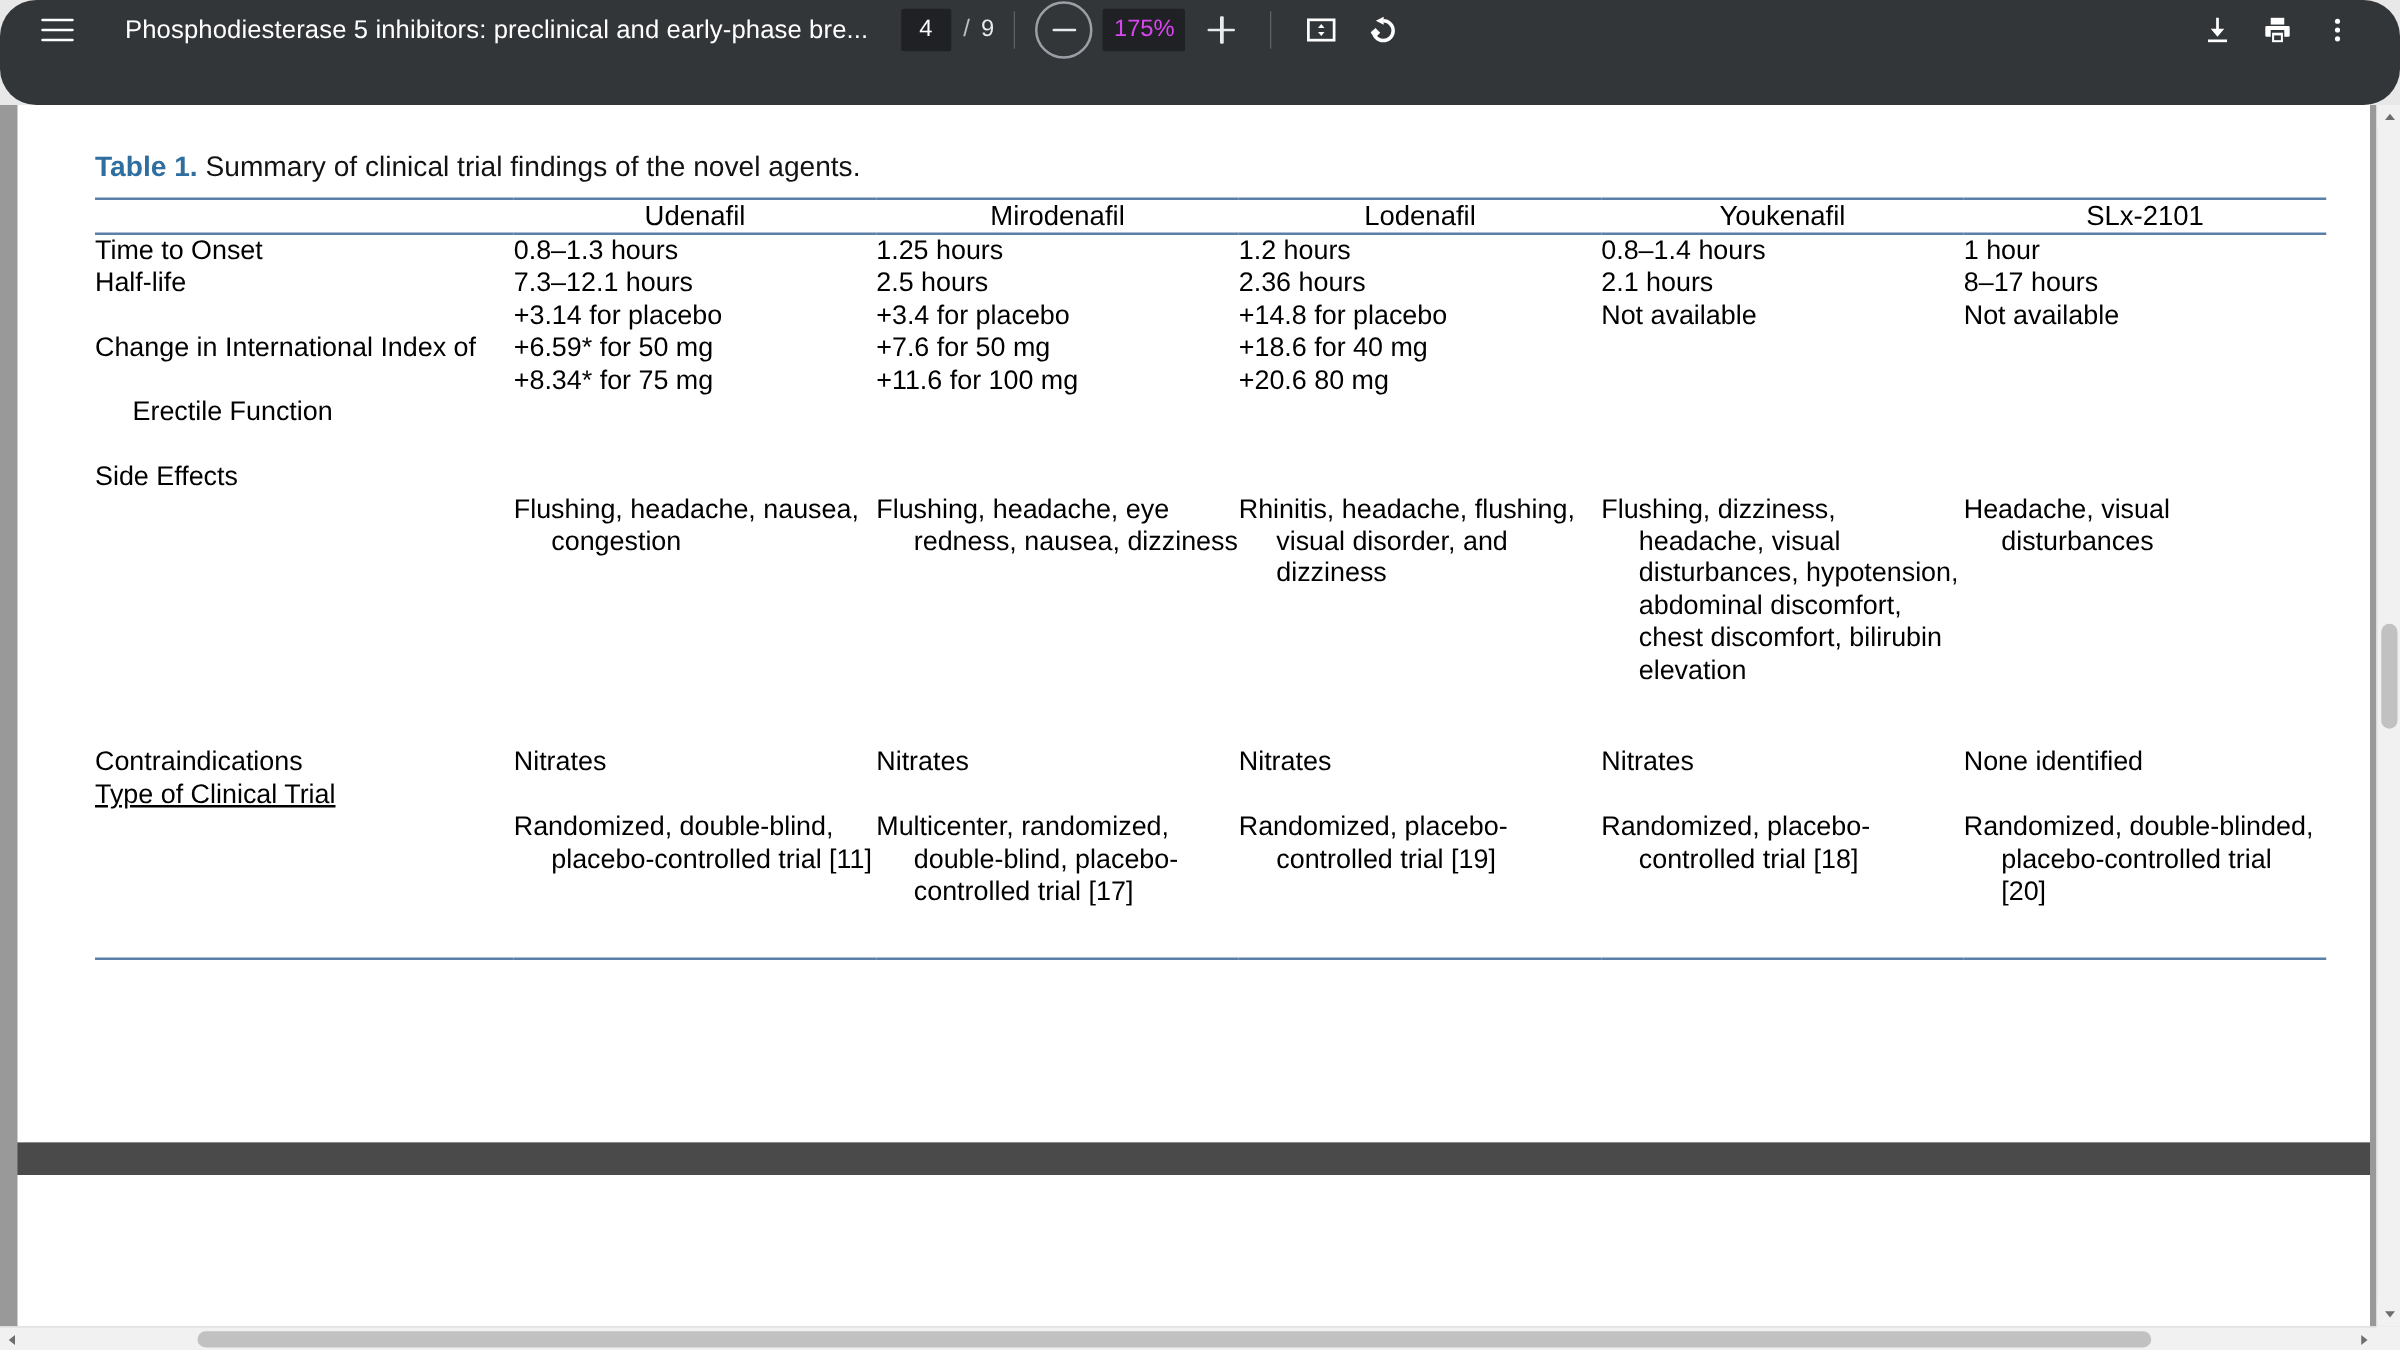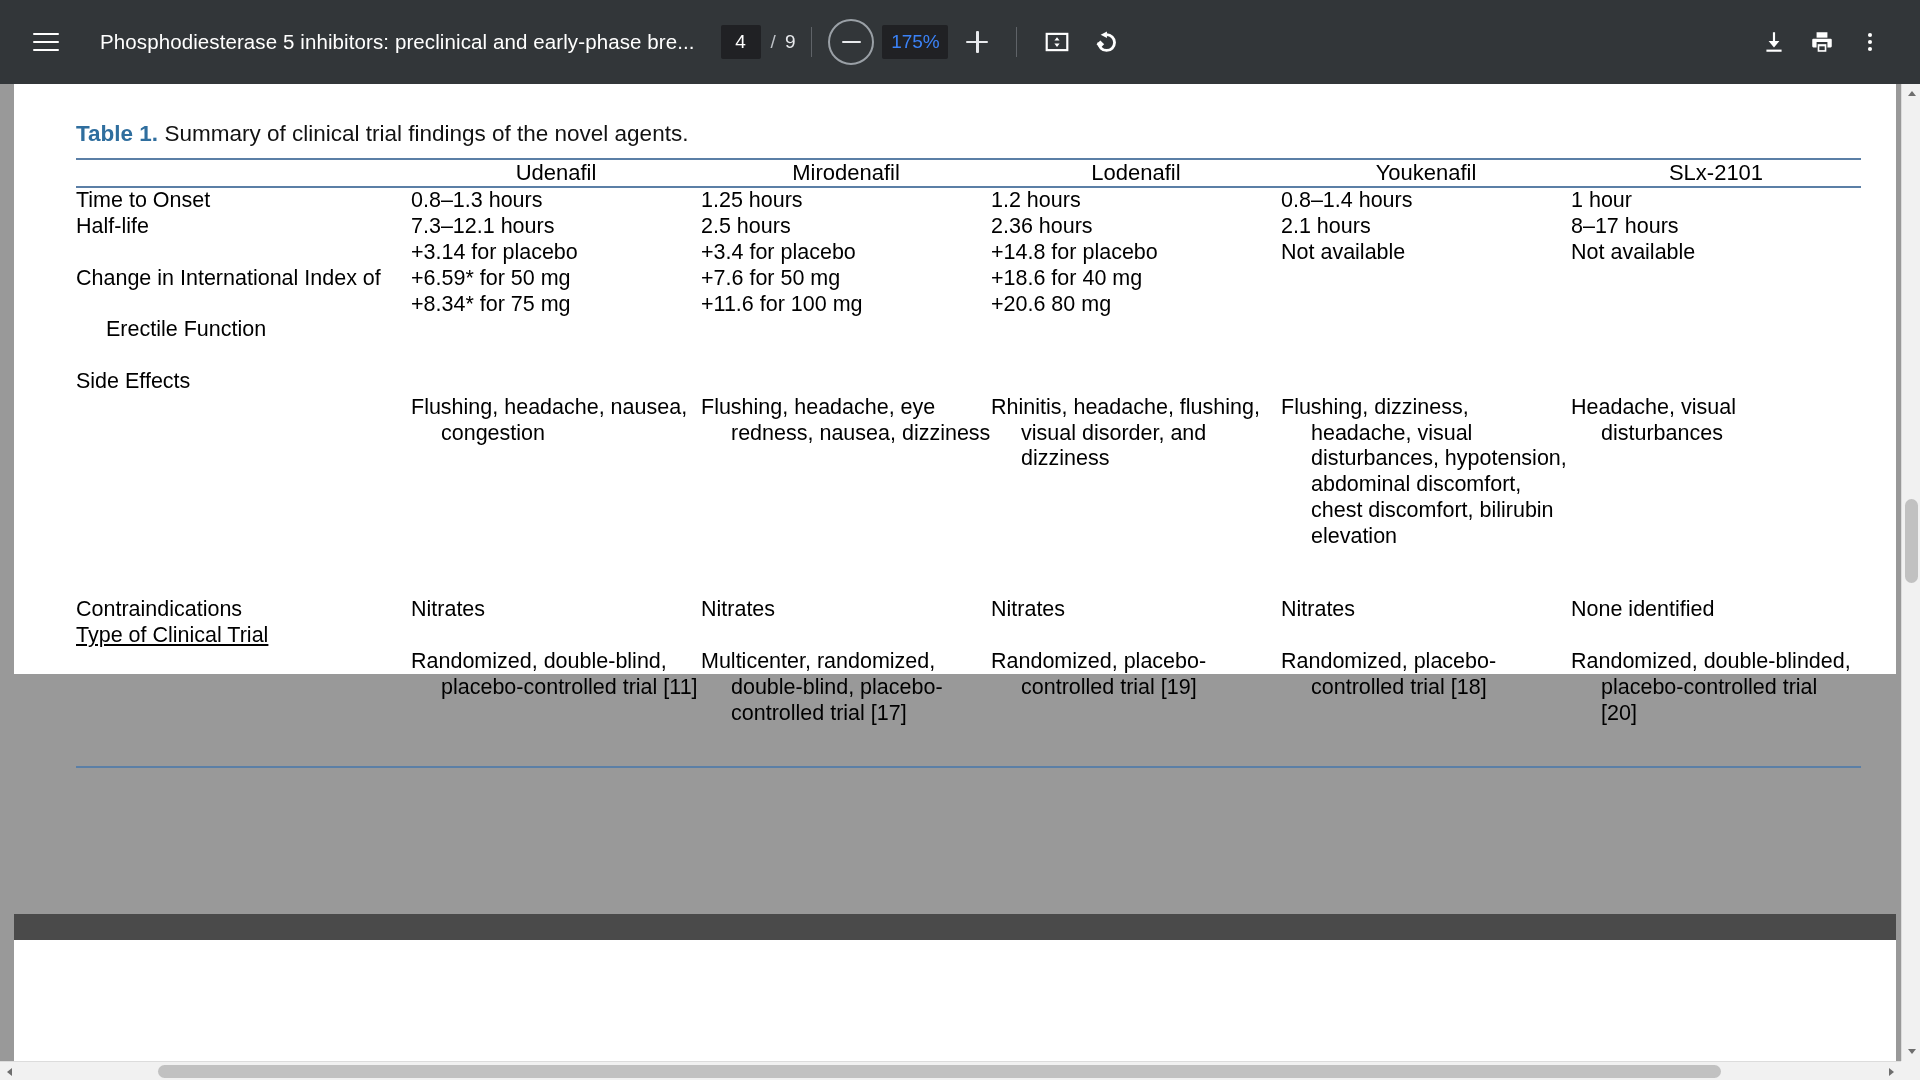--- a/index.html
+++ b/index.html
@@ -10,23 +10,24 @@
     overflow: hidden;
     background: #e8e8e8;
     font-family: "Liberation Sans", sans-serif;
   }
 
   
   .toolbar {
     position: absolute; top: 0; left: 0;
     width: 1920px; height: 84px;
     background: #323639;
-    display: flex; align-items: center;
+    display: flex; align-items: flex-start;
     color: #ffffff;
     user-select: none;
+    border-radius: 29px;
   }
   .tb-left { display: flex; align-items: center; flex: 0 0 auto; }
   .tb-center { display: flex; align-items: center; flex: 1 1 auto; min-width: 0; }
   .tb-right { display: flex; align-items: center; flex: 0 0 auto; padding-right: 26px; }
 
   .icon-btn {
     width: 48px; height: 48px;
     display: flex; align-items: center; justify-content: center;
     border-radius: 50%;
     cursor: pointer;
@@ -94,21 +95,21 @@
               display:flex; align-items:center; justify-content:center; border-radius:50%; }
   .plus-glyph { position: relative; width: 22px; height: 22px; }
   .plus-glyph::before, .plus-glyph::after {
     content: ""; position: absolute; background: #e8eaed; border-radius: 1px;
   }
   .plus-glyph::before { left: 0; top: 9.7px; width: 22px; height: 2.6px; }
   .plus-glyph::after  { top: 0; left: 9.7px; height: 22px; width: 2.6px; }
 
   .zoom-value {
     background: #202124;
-    color: #3b82f6;
+    color: #d946ef;
     font-size: 19px;
     height: 34px;
     min-width: 66px;
     display: flex; align-items: center; justify-content: center;
     margin: 0 6px 0 8px;
     border-radius: 2px;
     padding: 0 7px;
   }
 
   .tb-icon { width: 26px; height: 26px; display: block; }
@@ -118,21 +119,21 @@
     position: absolute;
     top: 84px; left: 0;
     width: 1920px; height: 996px;
     background: #999999;
     overflow: hidden;
   }
   .page-sheet {
     position: absolute;
     top: 0; left: 14px;
     width: 1882px;
-    height: 590px;
+    height: 830px;
     background: #ffffff;
   }
   .page-gap {
     position: absolute;
     top: 830px; left: 14px;
     width: 1882px; height: 26px;
     background: #4a4a4a;
   }
   .page-sheet-2 {
     position: absolute;

